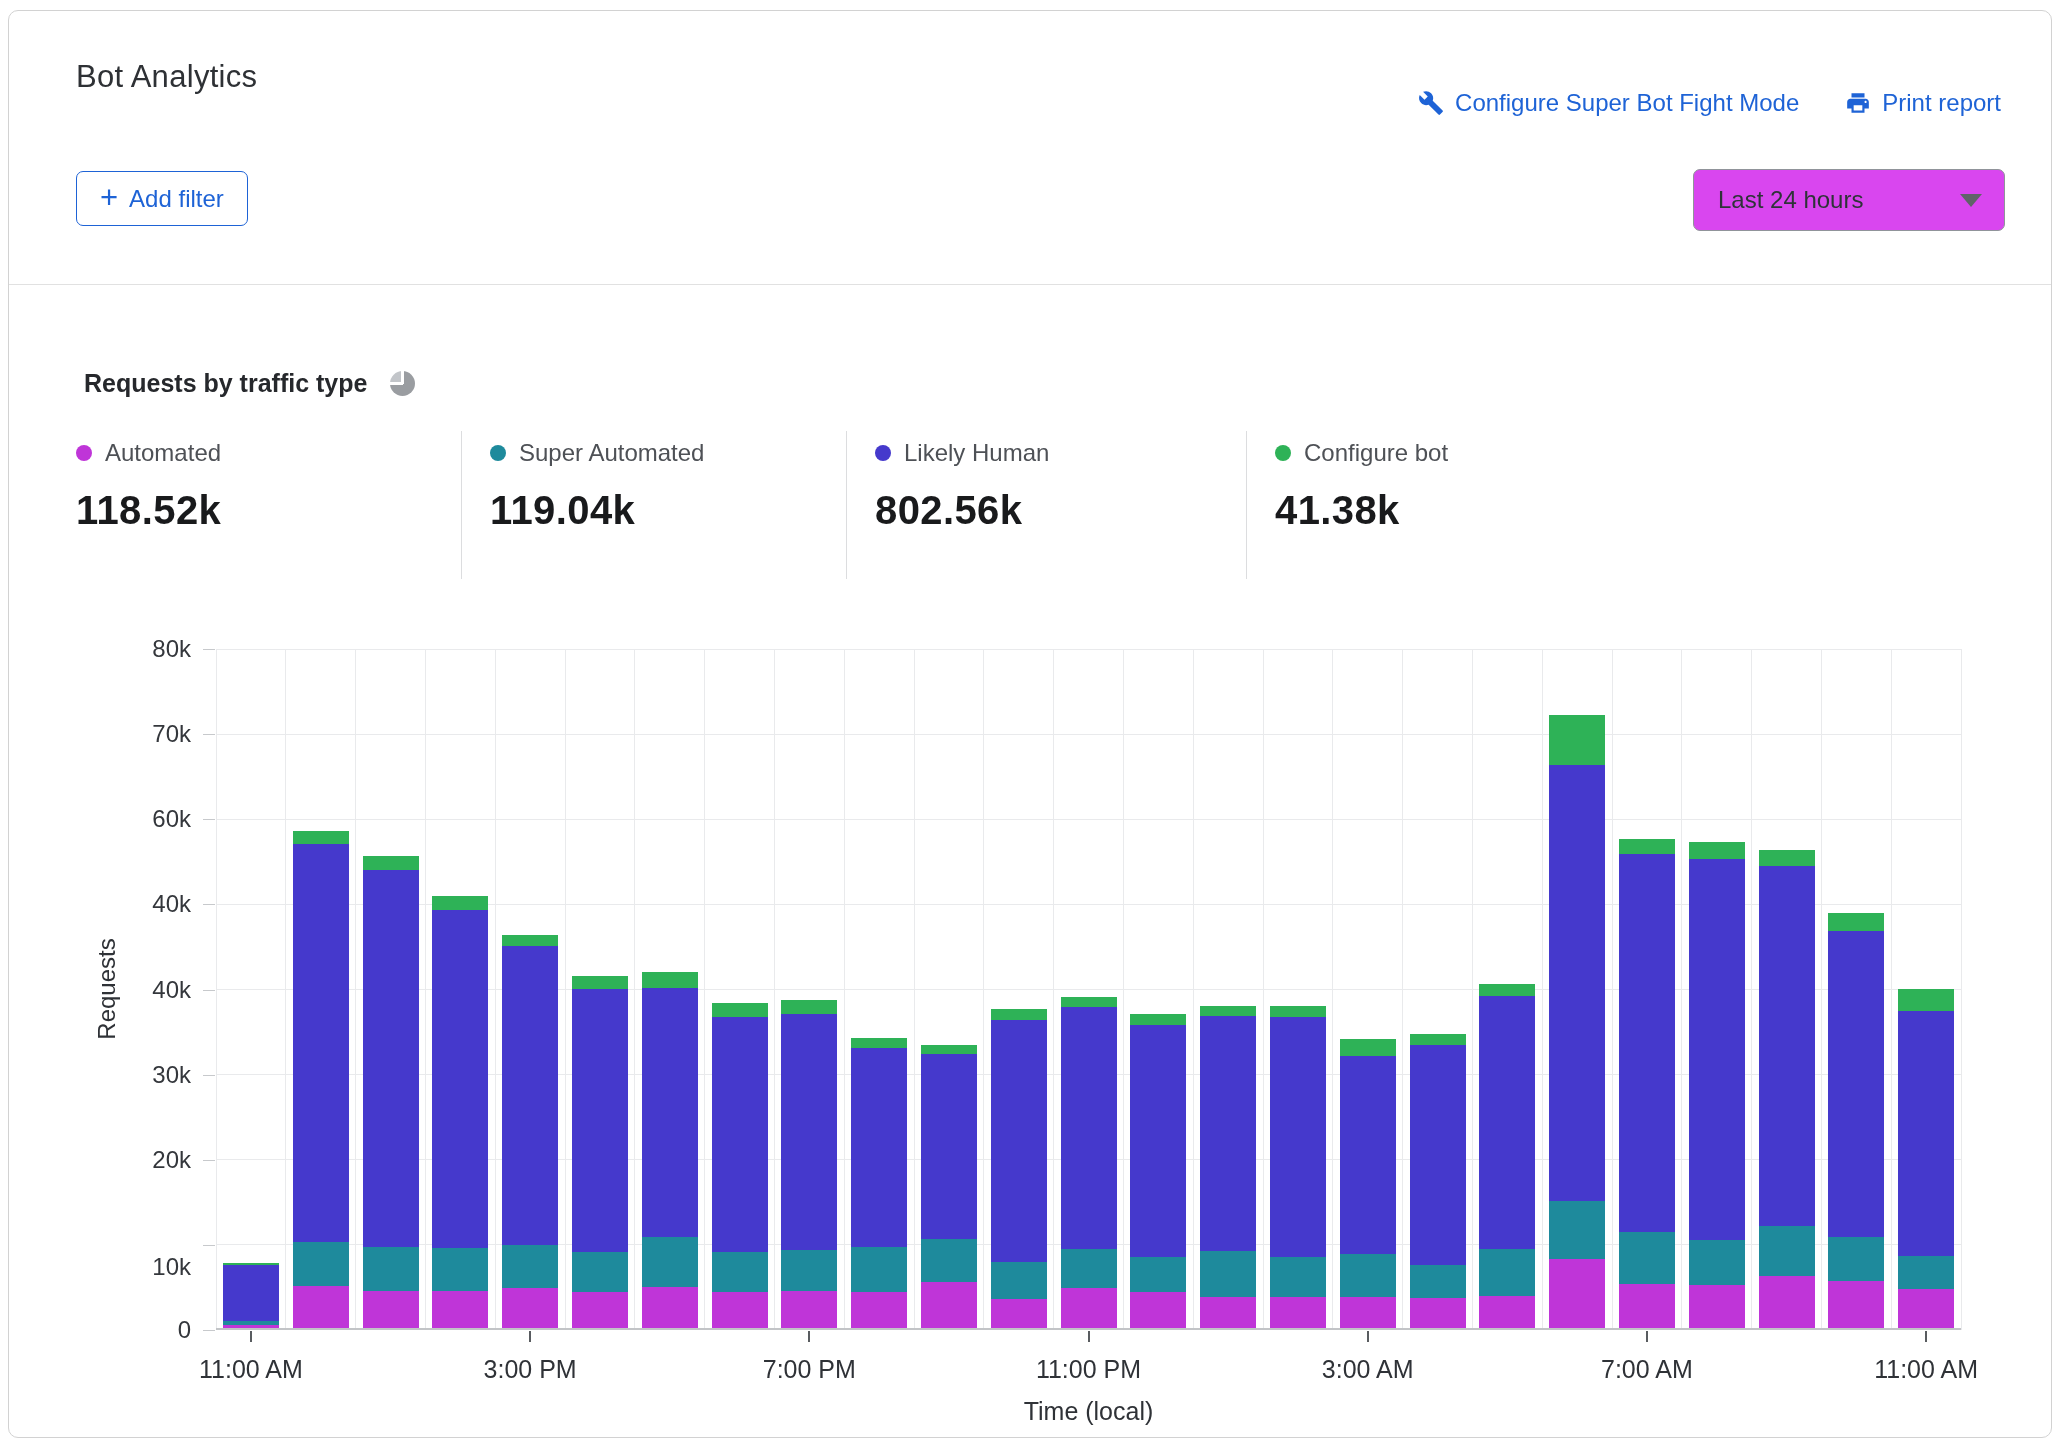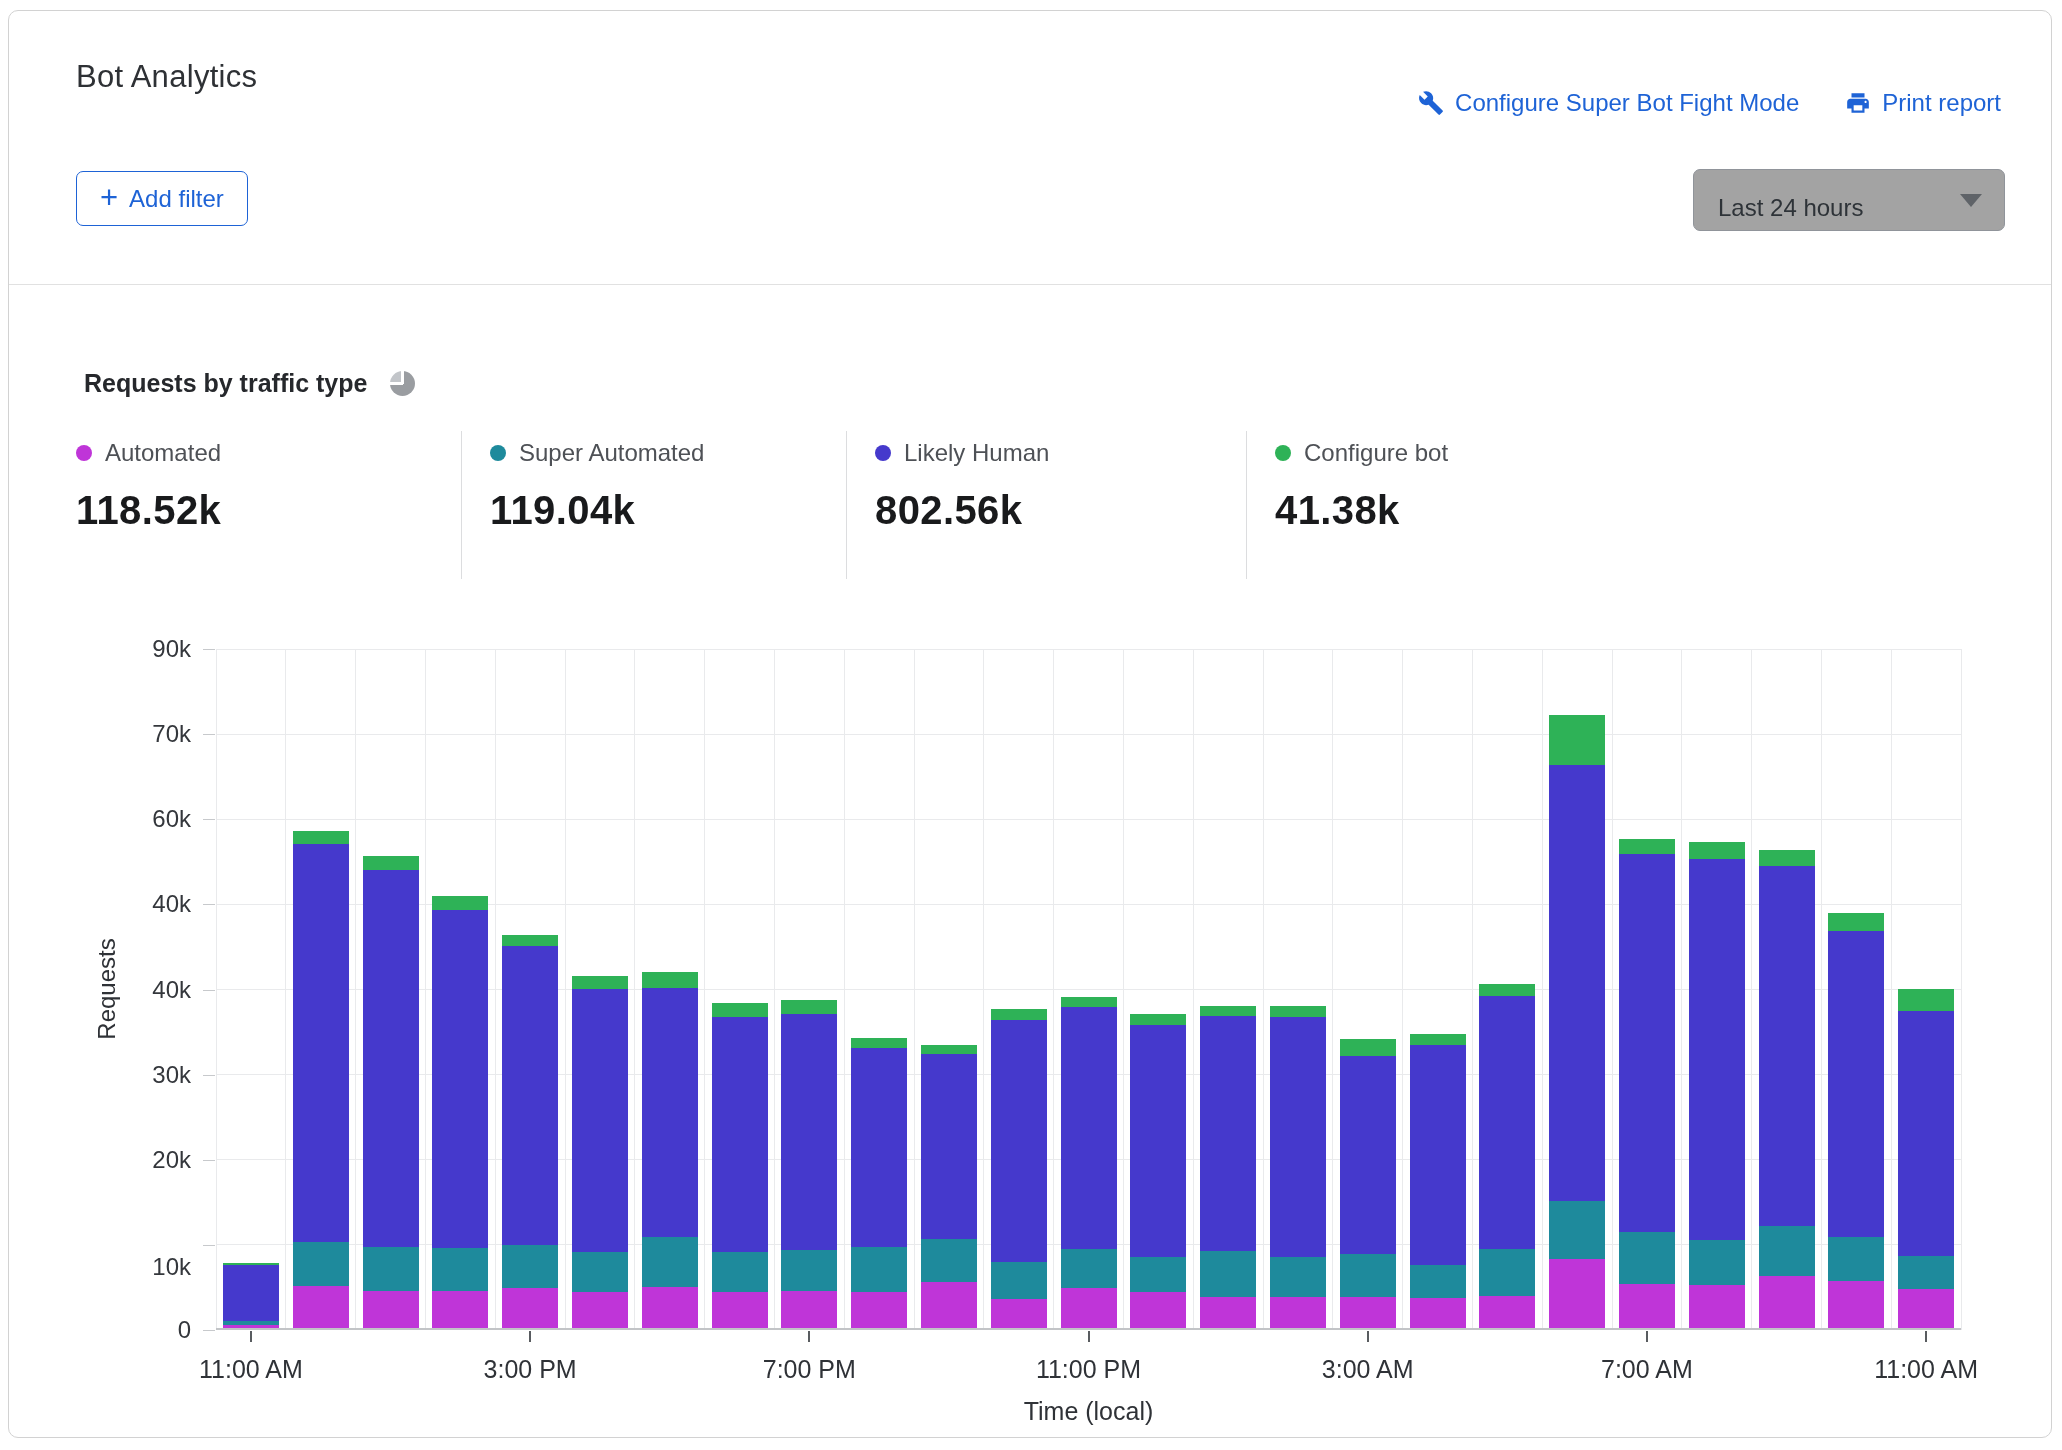--- a/index.html
+++ b/index.html
@@ -9,22 +9,22 @@
         border:1px solid #d2d2d2;border-radius:10px;box-sizing:border-box;}
   .page-title{position:absolute;left:67px;top:48px;margin:0;font-size:31px;font-weight:400;color:#2e3135;letter-spacing:.3px;}
   .hdr-links{position:absolute;top:78px;right:50px;display:flex;align-items:center;gap:46px;}
   .link{display:flex;align-items:center;gap:11px;color:#1e63d6;font-size:24px;text-decoration:none;cursor:pointer;}
   .link svg{flex:0 0 auto;}
   .add-filter{position:absolute;left:67px;top:160px;height:55px;display:flex;align-items:center;gap:11px;
         padding:0 23px;background:#fff;border:1.5px solid #1e63d6;border-radius:7px;color:#1e63d6;
         font-size:24px;font-family:inherit;cursor:pointer;}
   .add-filter .plus{font-size:31px;font-weight:400;line-height:1;margin-top:-3px;}
   .dropdown{position:absolute;top:158px;right:46px;width:312px;height:62px;border:1px solid #90949a;
-        border-radius:7px;display:flex;align-items:flex-end;padding:8px 24px;font-size:24px;color:#2e3338;
-        box-sizing:border-box;background:#a3a3a3;cursor:pointer;}
+        border-radius:7px;display:flex;align-items:center;padding:0 24px;font-size:24px;color:#2e3338;
+        box-sizing:border-box;background:#d946ef;cursor:pointer;}
   .caret{position:absolute;right:22px;top:24px;width:0;height:0;border-left:11px solid transparent;
         border-right:11px solid transparent;border-top:13px solid #5f6368;}
   .hdr-divider{position:absolute;left:0;right:0;top:273px;height:1px;background:#e1e1e1;}
   .section-row{position:absolute;left:67px;top:350px;display:flex;align-items:center;gap:15px;}
   .section-row h2{margin:8px;font-size:25px;font-weight:700;color:#26282c;}
   .pie{position:relative;width:25px;height:25px;border-radius:50%;
        background:conic-gradient(#9a9da1 0 270deg,#c2c5c9 270deg 360deg);}
   .pie .gap-v{position:absolute;left:11px;top:0;width:3px;height:13px;background:#fff;}
   .pie .gap-h{position:absolute;left:0;top:11px;width:13px;height:3px;background:#fff;}
   .stats{position:absolute;left:67px;top:420px;right:40px;display:flex;}
@@ -325,21 +325,21 @@
       <div class="ylabel" style="top: 411.625px;">30k</div>
       <div class="ytick" style="top: 425.625px;"></div>
       <div class="ylabel" style="top: 326.5px;">40k</div>
       <div class="ytick" style="top: 340.5px;"></div>
       <div class="ylabel" style="top: 241.375px;">40k</div>
       <div class="ytick" style="top: 255.375px;"></div>
       <div class="ylabel" style="top: 156.25px;">60k</div>
       <div class="ytick" style="top: 170.25px;"></div>
       <div class="ylabel" style="top: 71.125px;">70k</div>
       <div class="ytick" style="top: 85.125px;"></div>
-      <div class="ylabel" style="top: -14px;">90k</div>
+      <div class="ylabel" style="top: -14px;">80k</div>
       <div class="ytick" style="top: 0px;"></div>
       <div class="xtick" style="left: 240.9px;"></div>
       <div class="xlabel" style="left: 121.9px;">11:00 AM</div>
       <div class="xtick" style="left: 520.1px;"></div>
       <div class="xlabel" style="left: 401.1px;">3:00 PM</div>
       <div class="xtick" style="left: 799.3px;"></div>
       <div class="xlabel" style="left: 680.3px;">7:00 PM</div>
       <div class="xtick" style="left: 1078.5px;"></div>
       <div class="xlabel" style="left: 959.5px;">11:00 PM</div>
       <div class="xtick" style="left: 1357.7px;"></div>

